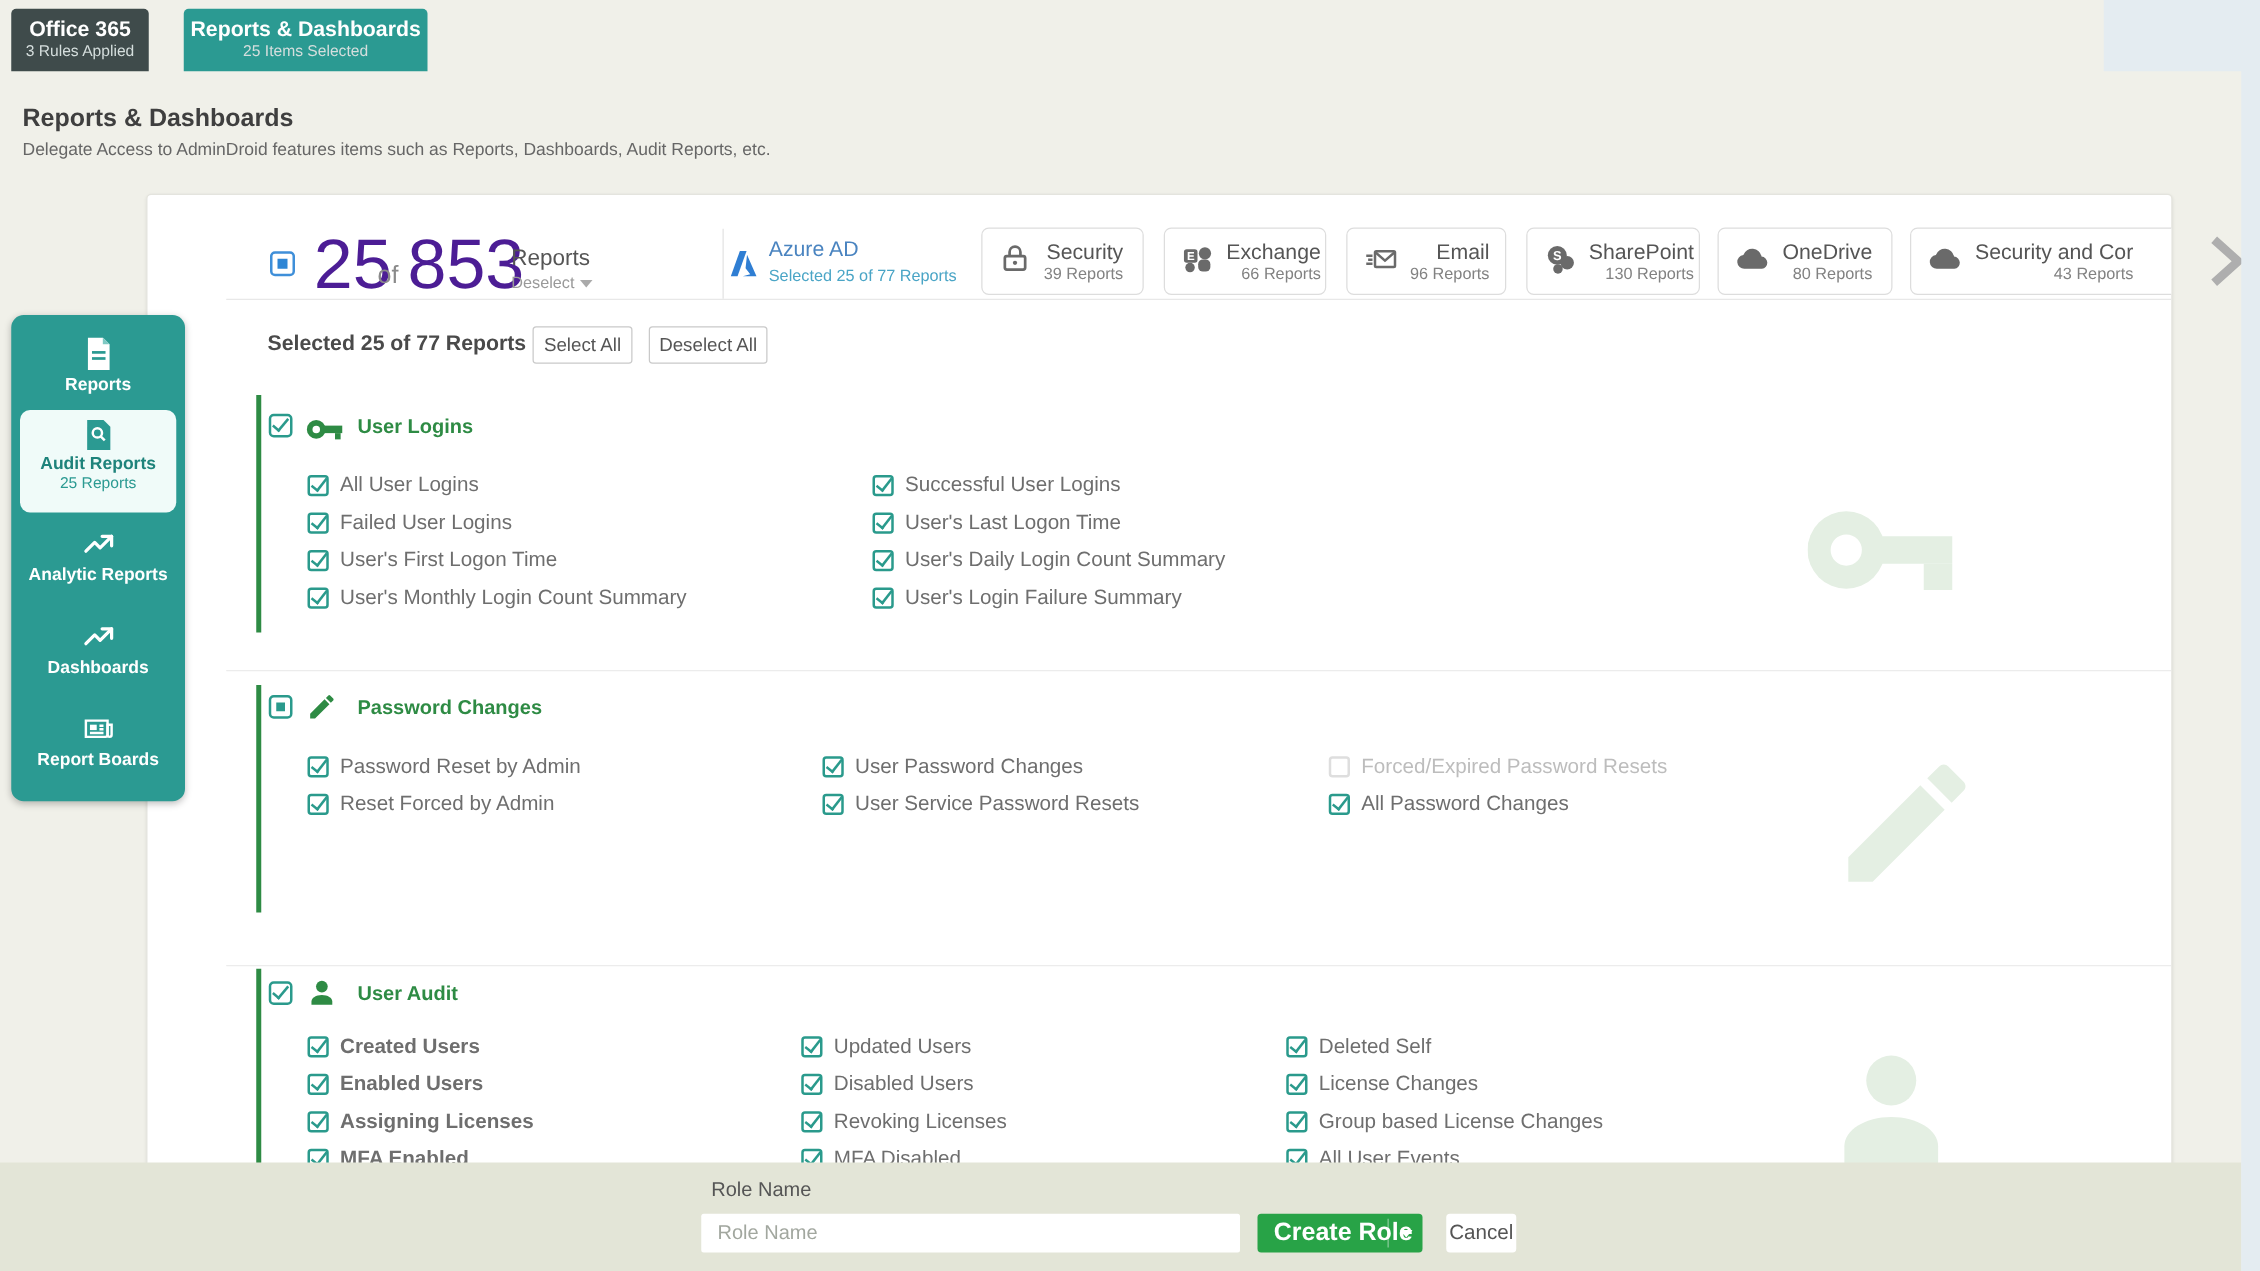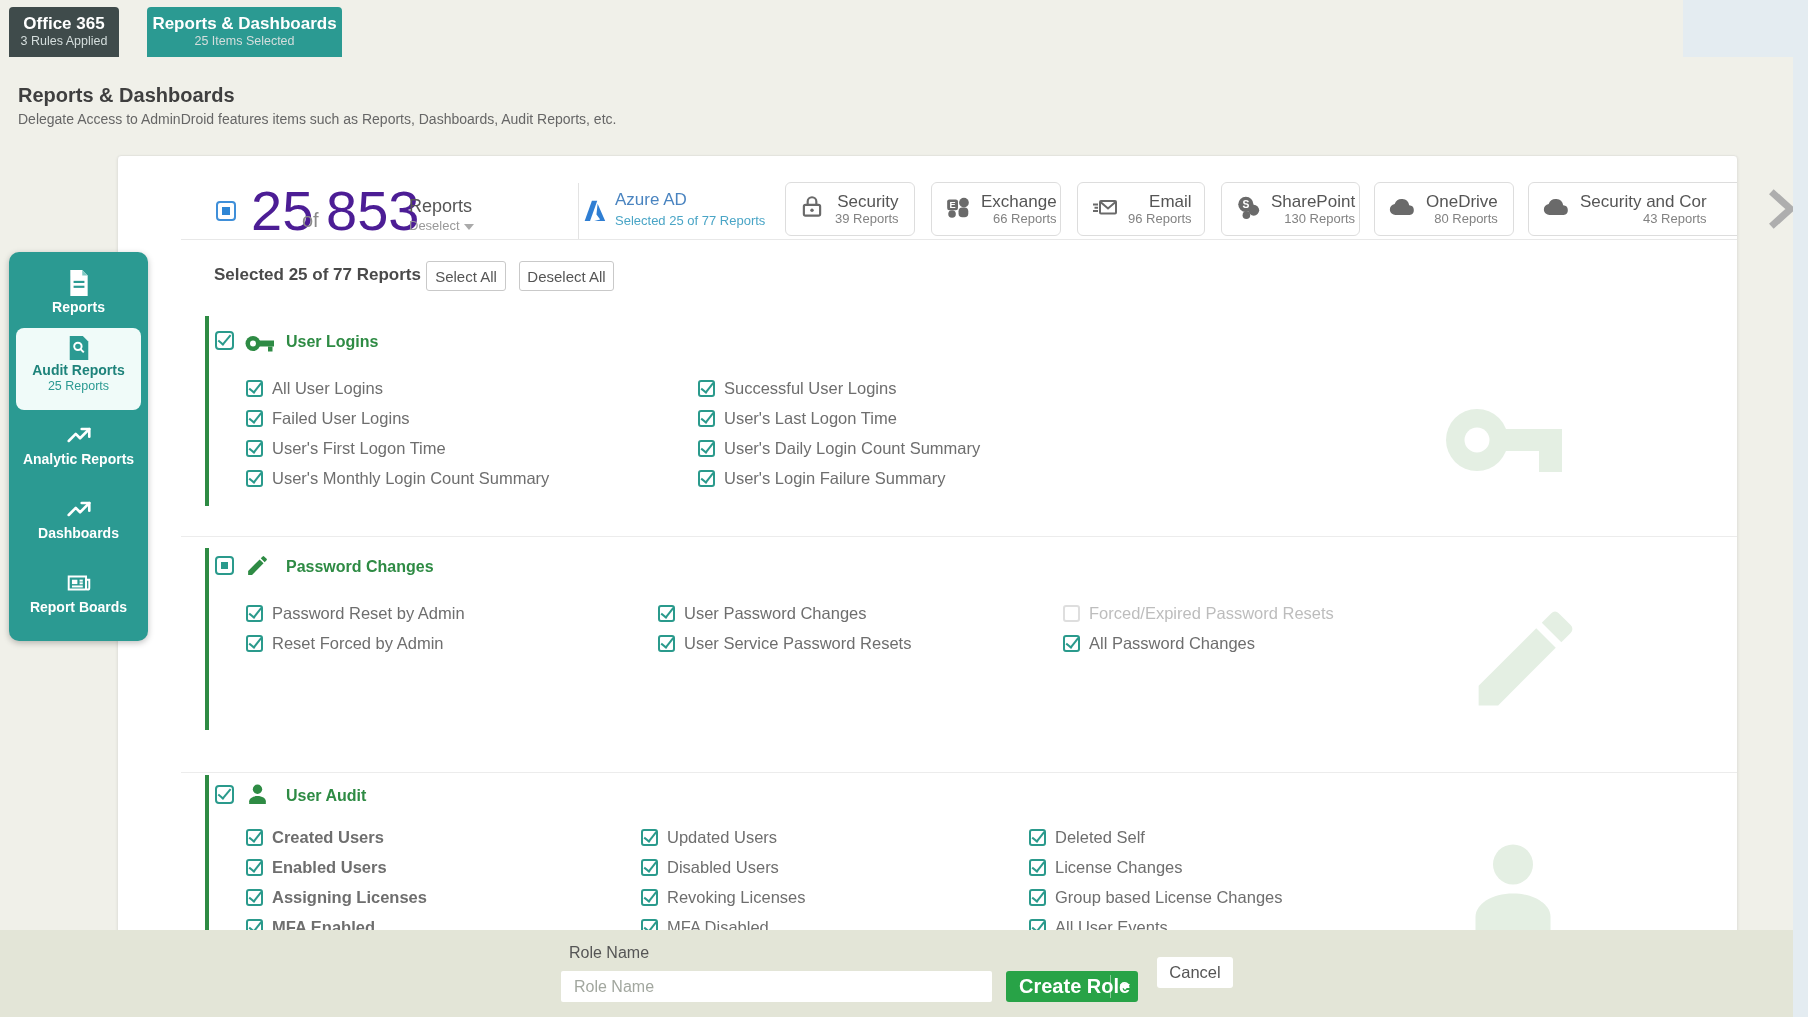--- a/index.html
+++ b/index.html
@@ -74,21 +74,21 @@
 
   
   .footer { position:absolute; left:0; top:930px; width:1793px; height:87px; background:#e3e5d7; z-index:50; }
   .f-label { position:absolute; left:569px; top:14px; font-size:16px; color:#555; }
   .f-input { position:absolute; left:561px; top:41px; width:431px; height:31px; background:#fff; border:none; border-radius:2px; font-size:16px; color:#444; padding:0 13px; font-family:"Liberation Sans", sans-serif; }
   .f-input::placeholder { color:#a2a79f; }
   .f-create { position:absolute; left:1006px; top:41px; width:132px; height:31px; background:#28a347; border-radius:3px; display:flex; align-items:center; }
   .f-create-label { color:#fff; font-size:20px; font-weight:bold; padding-left:13px; }
   .f-create-sep { position:absolute; right:27px; top:4px; bottom:4px; width:1px; background:rgba(255,255,255,0.45); }
   .f-create-caret { position:absolute; right:8px; top:13px; width:0; height:0; border-left:5.5px solid transparent; border-right:5.5px solid transparent; border-top:6.5px solid #fff; }
-  .f-cancel { position:absolute; left:1157px; top:27px; width:76px; height:31px; background:#fff; border-radius:3px; display:flex; align-items:center; justify-content:center; font-size:16.5px; color:#555; }
+  .f-cancel { position:absolute; left:1157px; top:41px; width:56px; height:31px; background:#fff; border-radius:3px; display:flex; align-items:center; justify-content:center; font-size:16.5px; color:#555; }
 </style>
 </head>
 <body>
 
 <div id="page">
 
   <div class="corner-panel"></div>
   <div class="right-strip"></div>
 
   <div class="wtab wtab-office">

